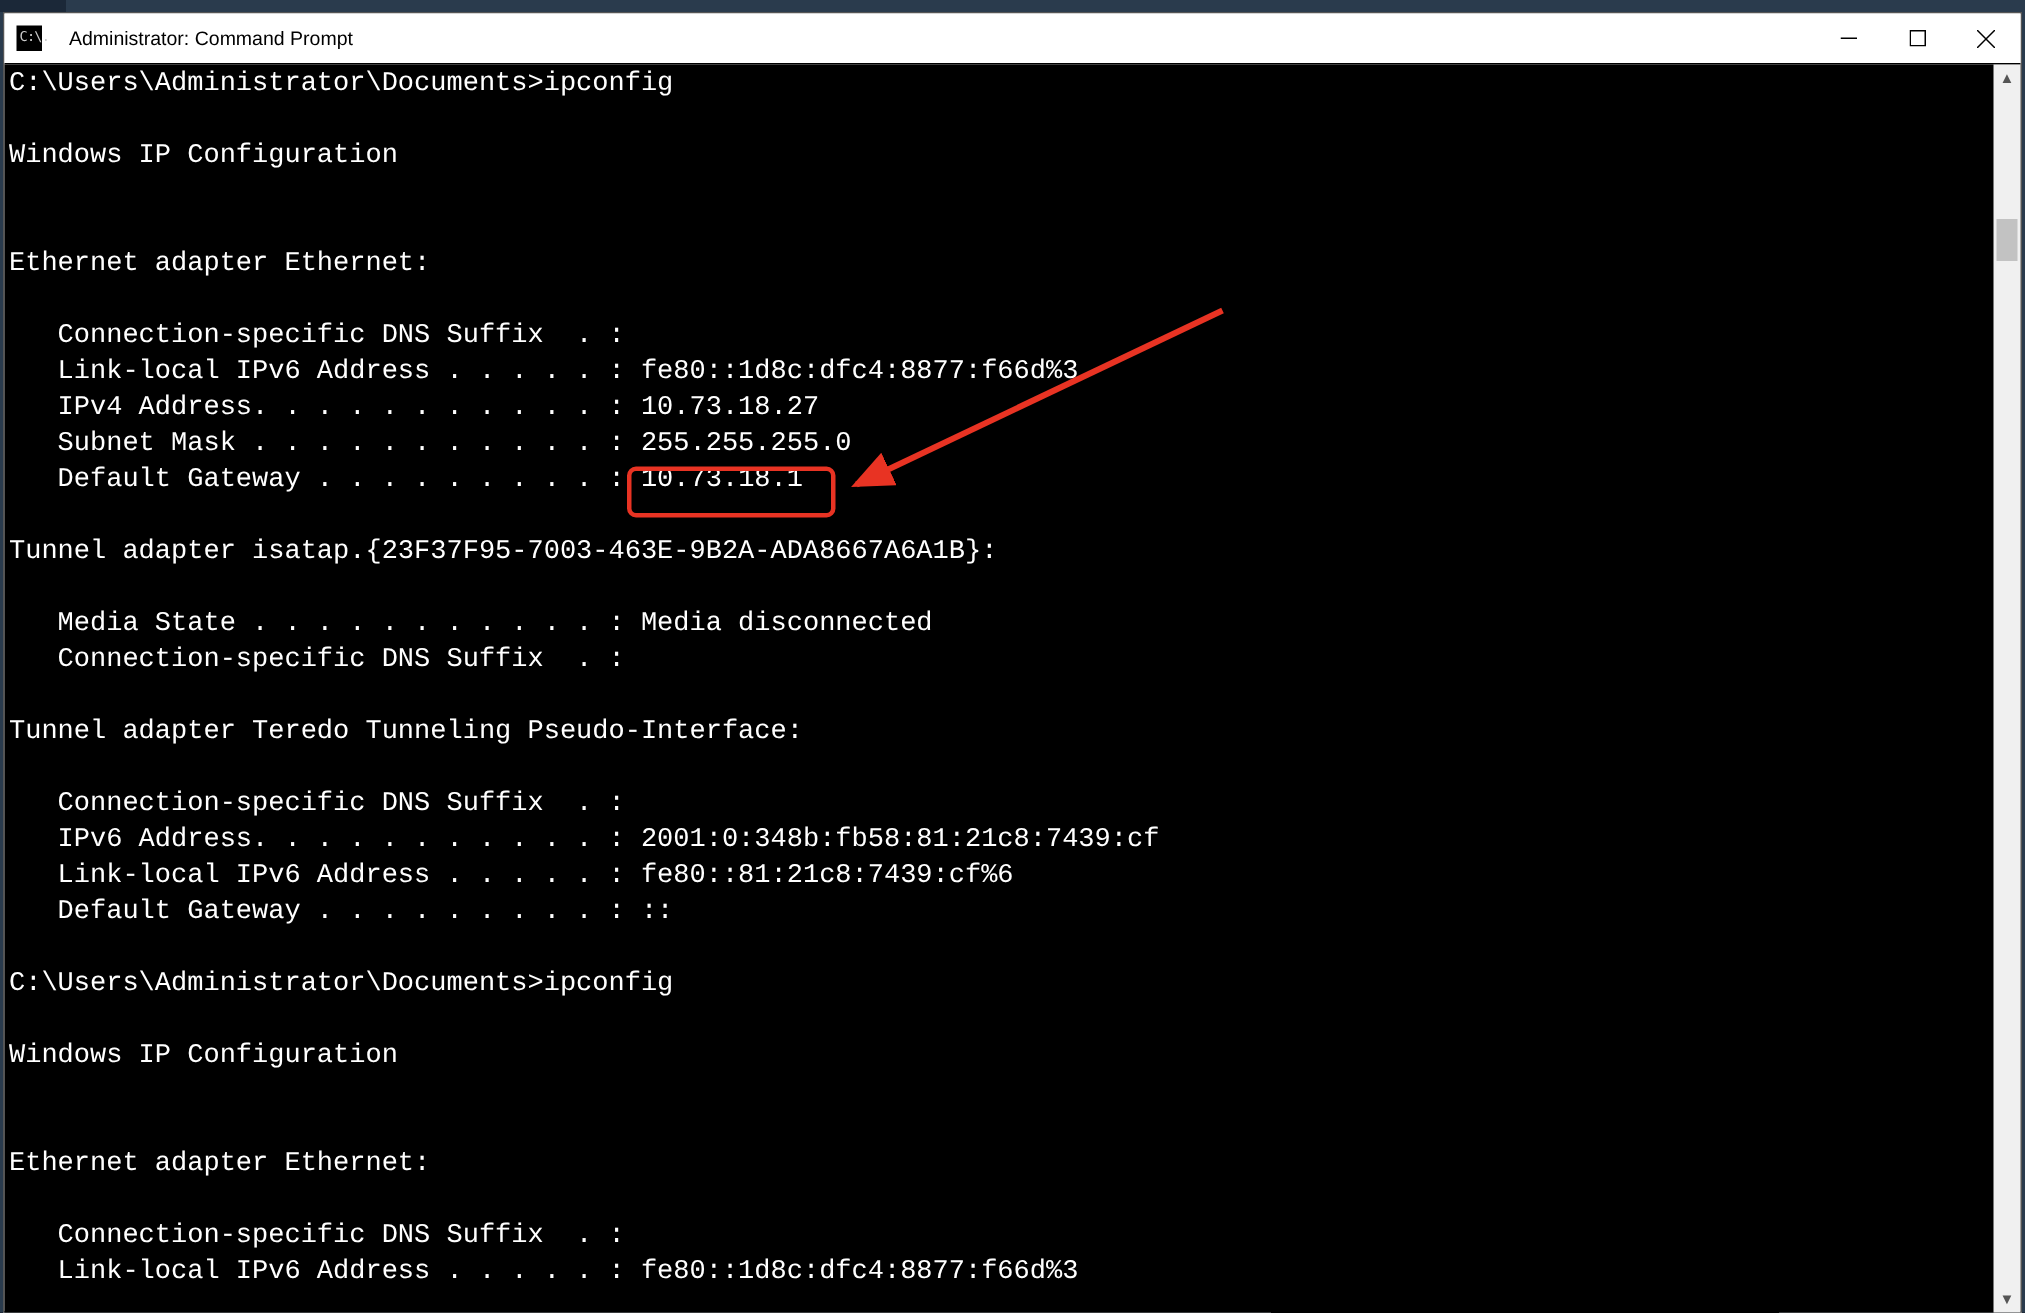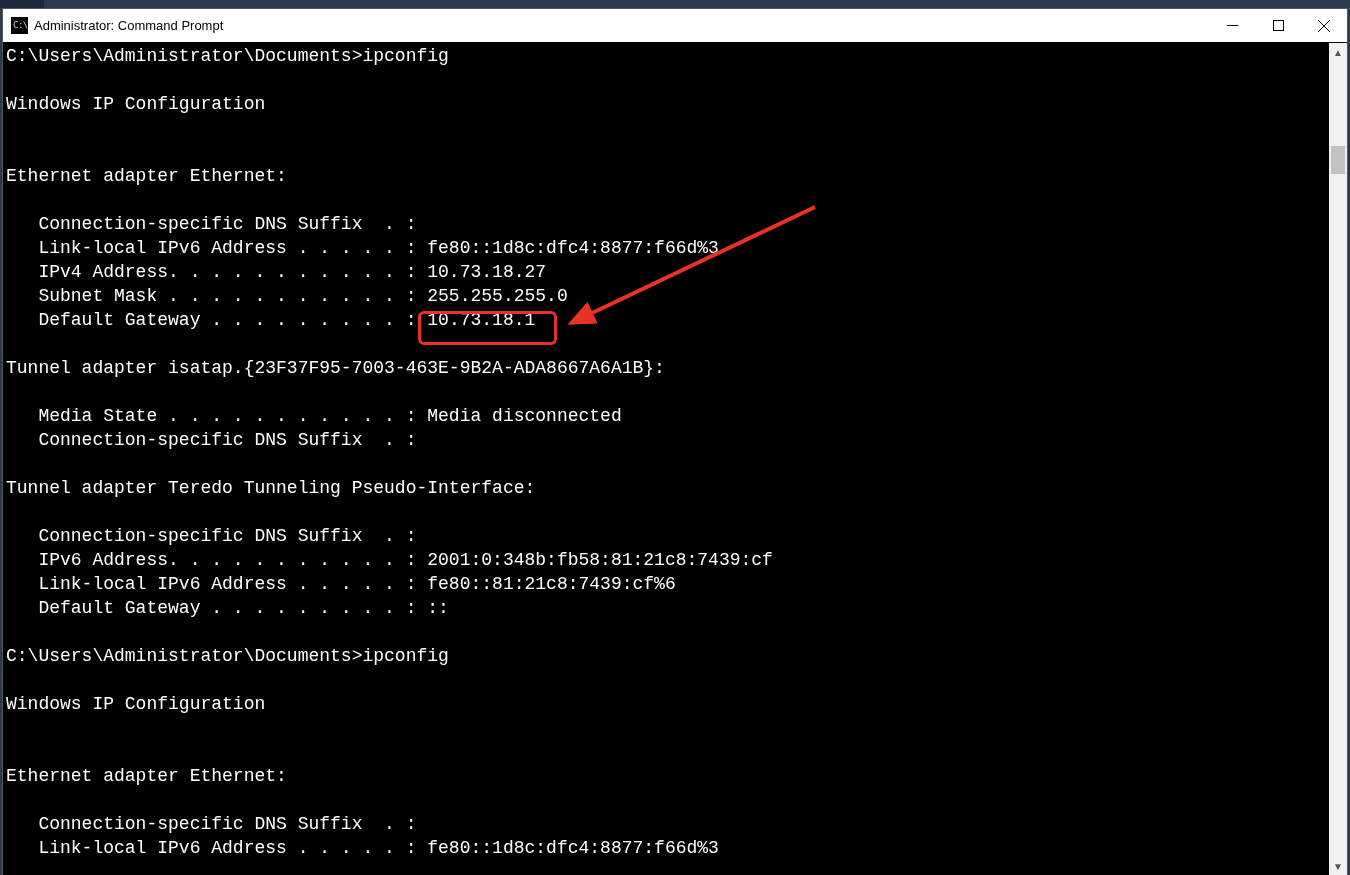--- a/index.html
+++ b/index.html
@@ -1,19 +1,19 @@
 <!DOCTYPE html>
 <html><head>
 <meta charset="utf-8">
 <style>
   html,body{margin:0;padding:0;width:1350px;height:875px;background:#2a3b4d;font-family:Arial,Helvetica,sans-serif;overflow:hidden}
   .window{position:absolute;left:2px;top:8px;width:1346px;height:867px;background:#fff;border:1px solid #555;box-sizing:border-box}
   .titlebar{height:33px;background:#fff;display:flex;align-items:center;border-bottom:1px solid #000}
   .titlebar .icon{width:17px;height:17px;margin-left:8px;background:#000;color:#ccc;font:9px/17px Consolas,monospace;text-align:left;padding-left:2px;box-sizing:border-box;letter-spacing:-0.5px}
-  .titlebar .title{margin-left:6px;font-size:13px;color:#000}
+  .titlebar .title{margin-left:18px;font-size:13px;color:#000}
   .winbtns{margin-left:auto;display:flex}
   .winbtn{width:46px;height:33px;display:flex;align-items:center;justify-content:center;cursor:pointer;font-size:13px;color:#000}
   .winbtn svg{stroke:#000;fill:none;stroke-width:1}
   .console{position:relative;background:#000;width:100%;height:calc(100% - 33px);box-sizing:border-box}
   .console-inner{position:absolute;left:0;top:0;right:18px;bottom:0;padding:1px 3px 0 3px;color:#fff;font:18px/24px Consolas,"Courier New",monospace;white-space:pre;overflow:hidden}
   .scrollbar{position:absolute;right:0;top:0;width:18px;height:100%;background:#f0f0f0}
   .scrollbar .arrow{height:18px;display:flex;align-items:center;justify-content:center;color:#555;font-size:10px;cursor:pointer}
   .scrollbar .track{position:absolute;top:18px;bottom:18px;left:0;right:0}
   .scrollbar .thumb{position:absolute;left:2px;right:2px;background:#c2c2c2;border-radius:0;cursor:pointer}
   .highlight-box{position:absolute;border:3px solid #e83323;border-radius:6px;pointer-events:none}

